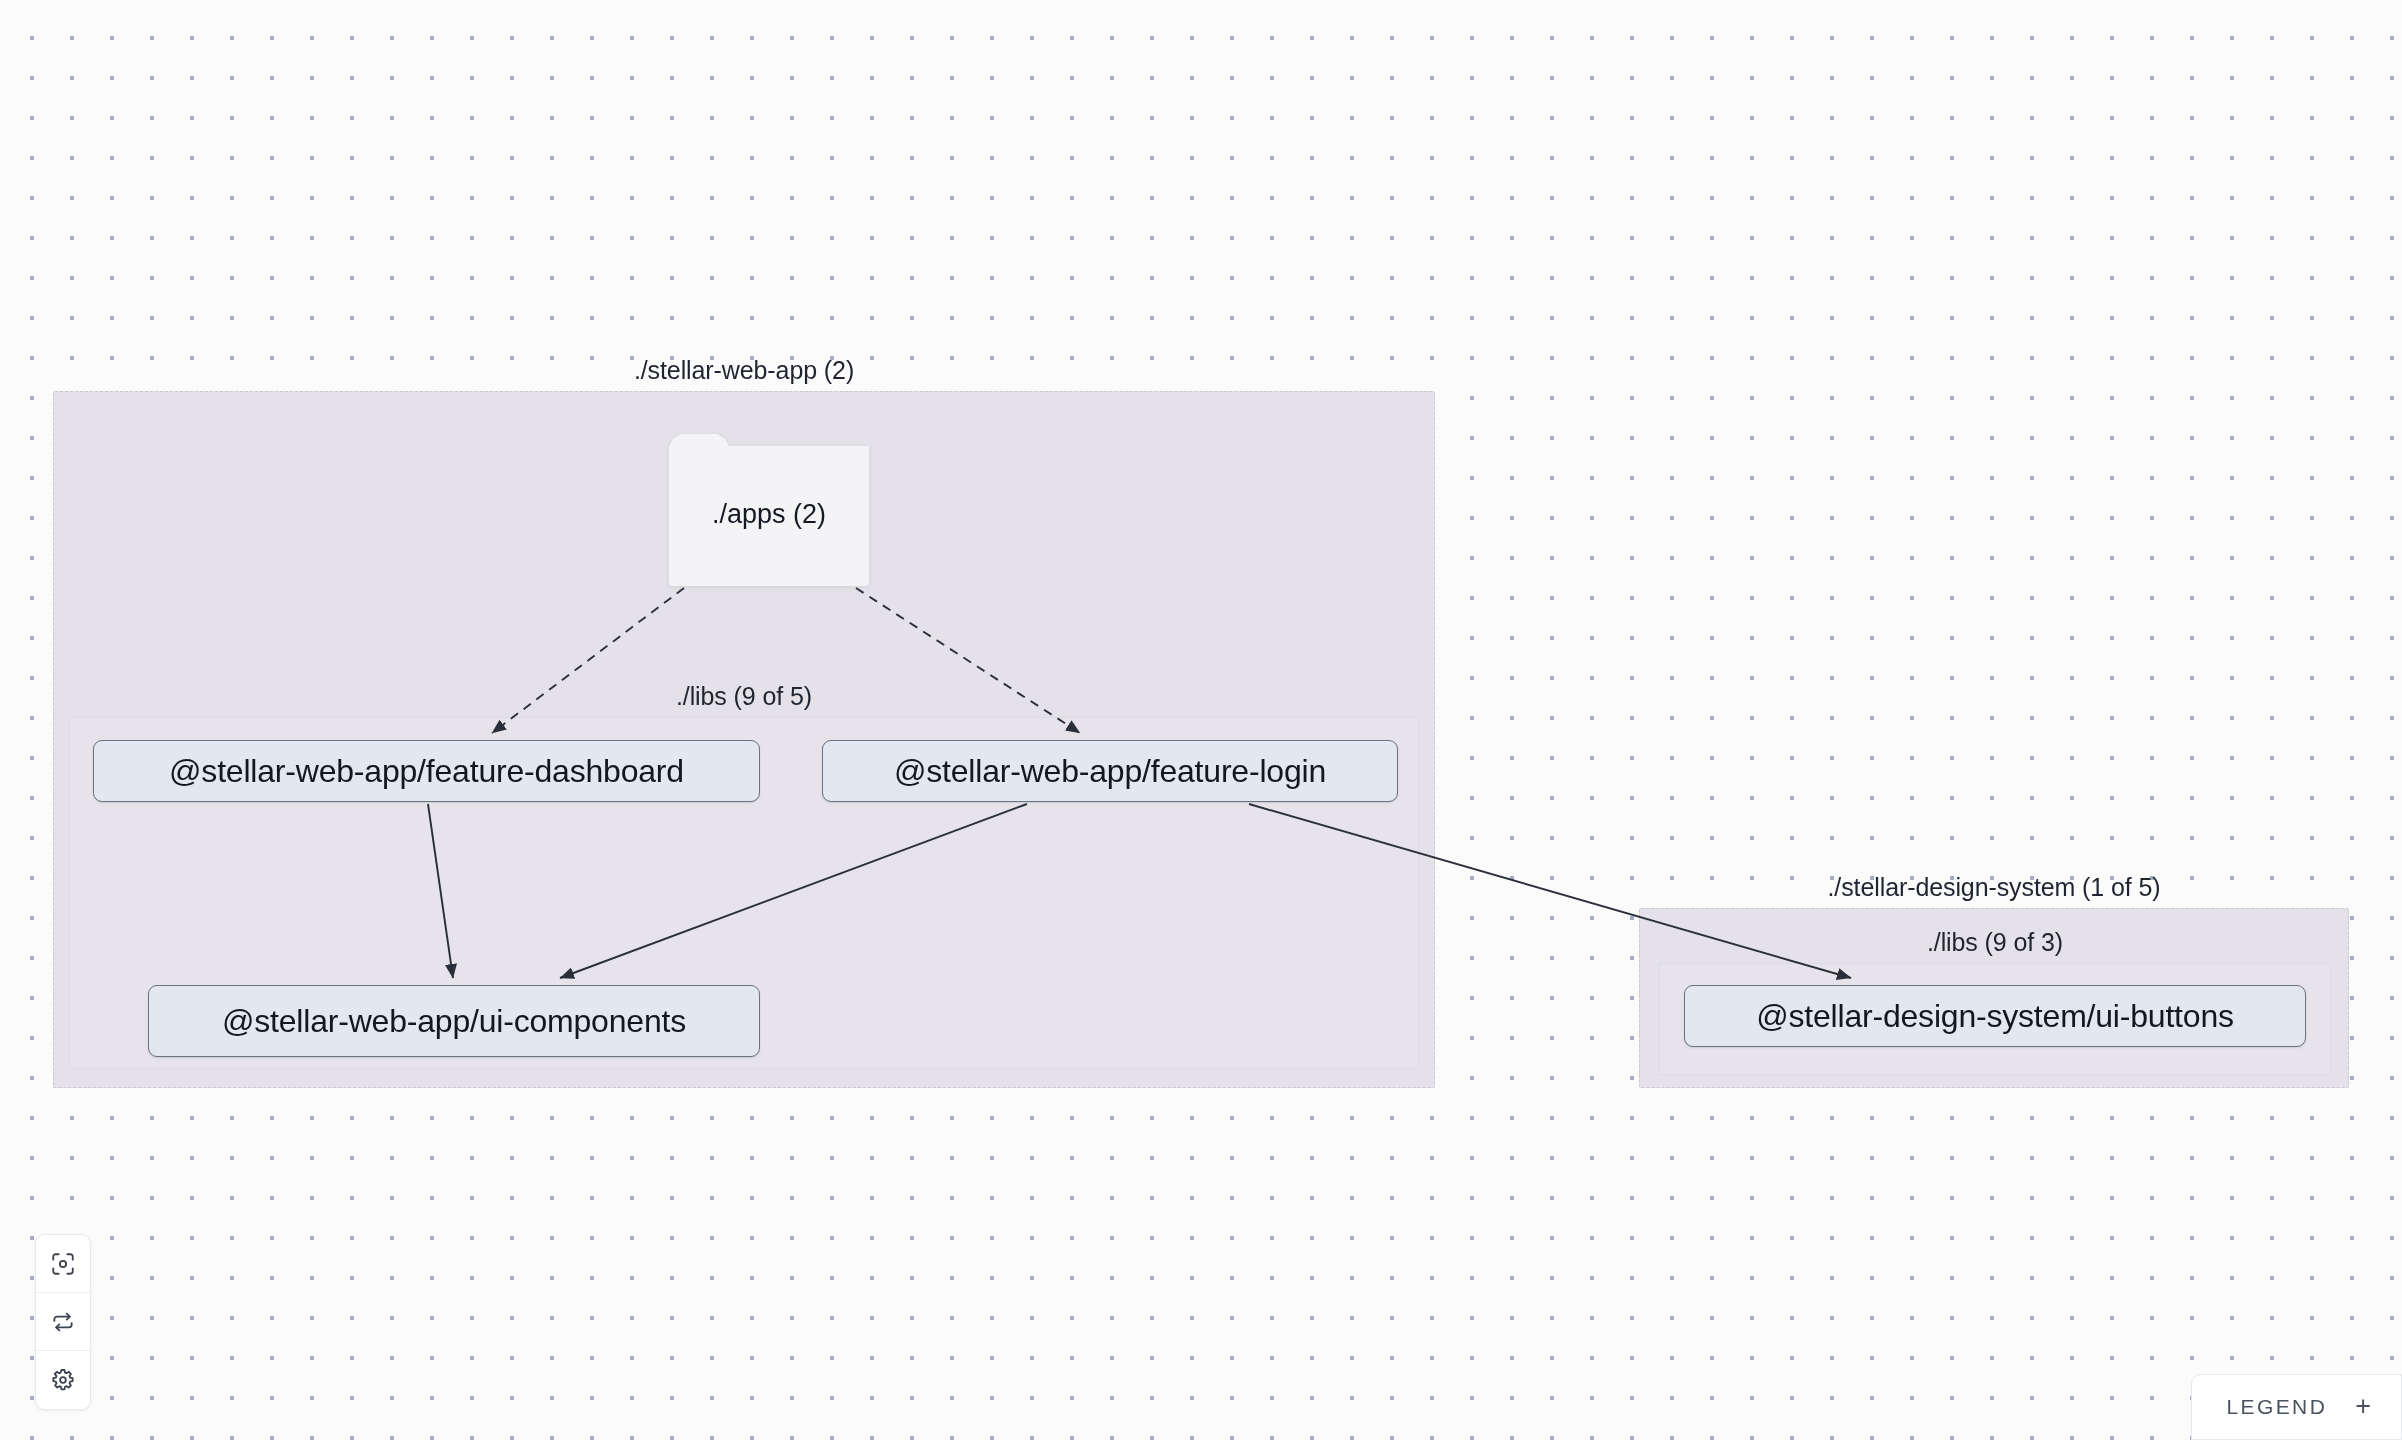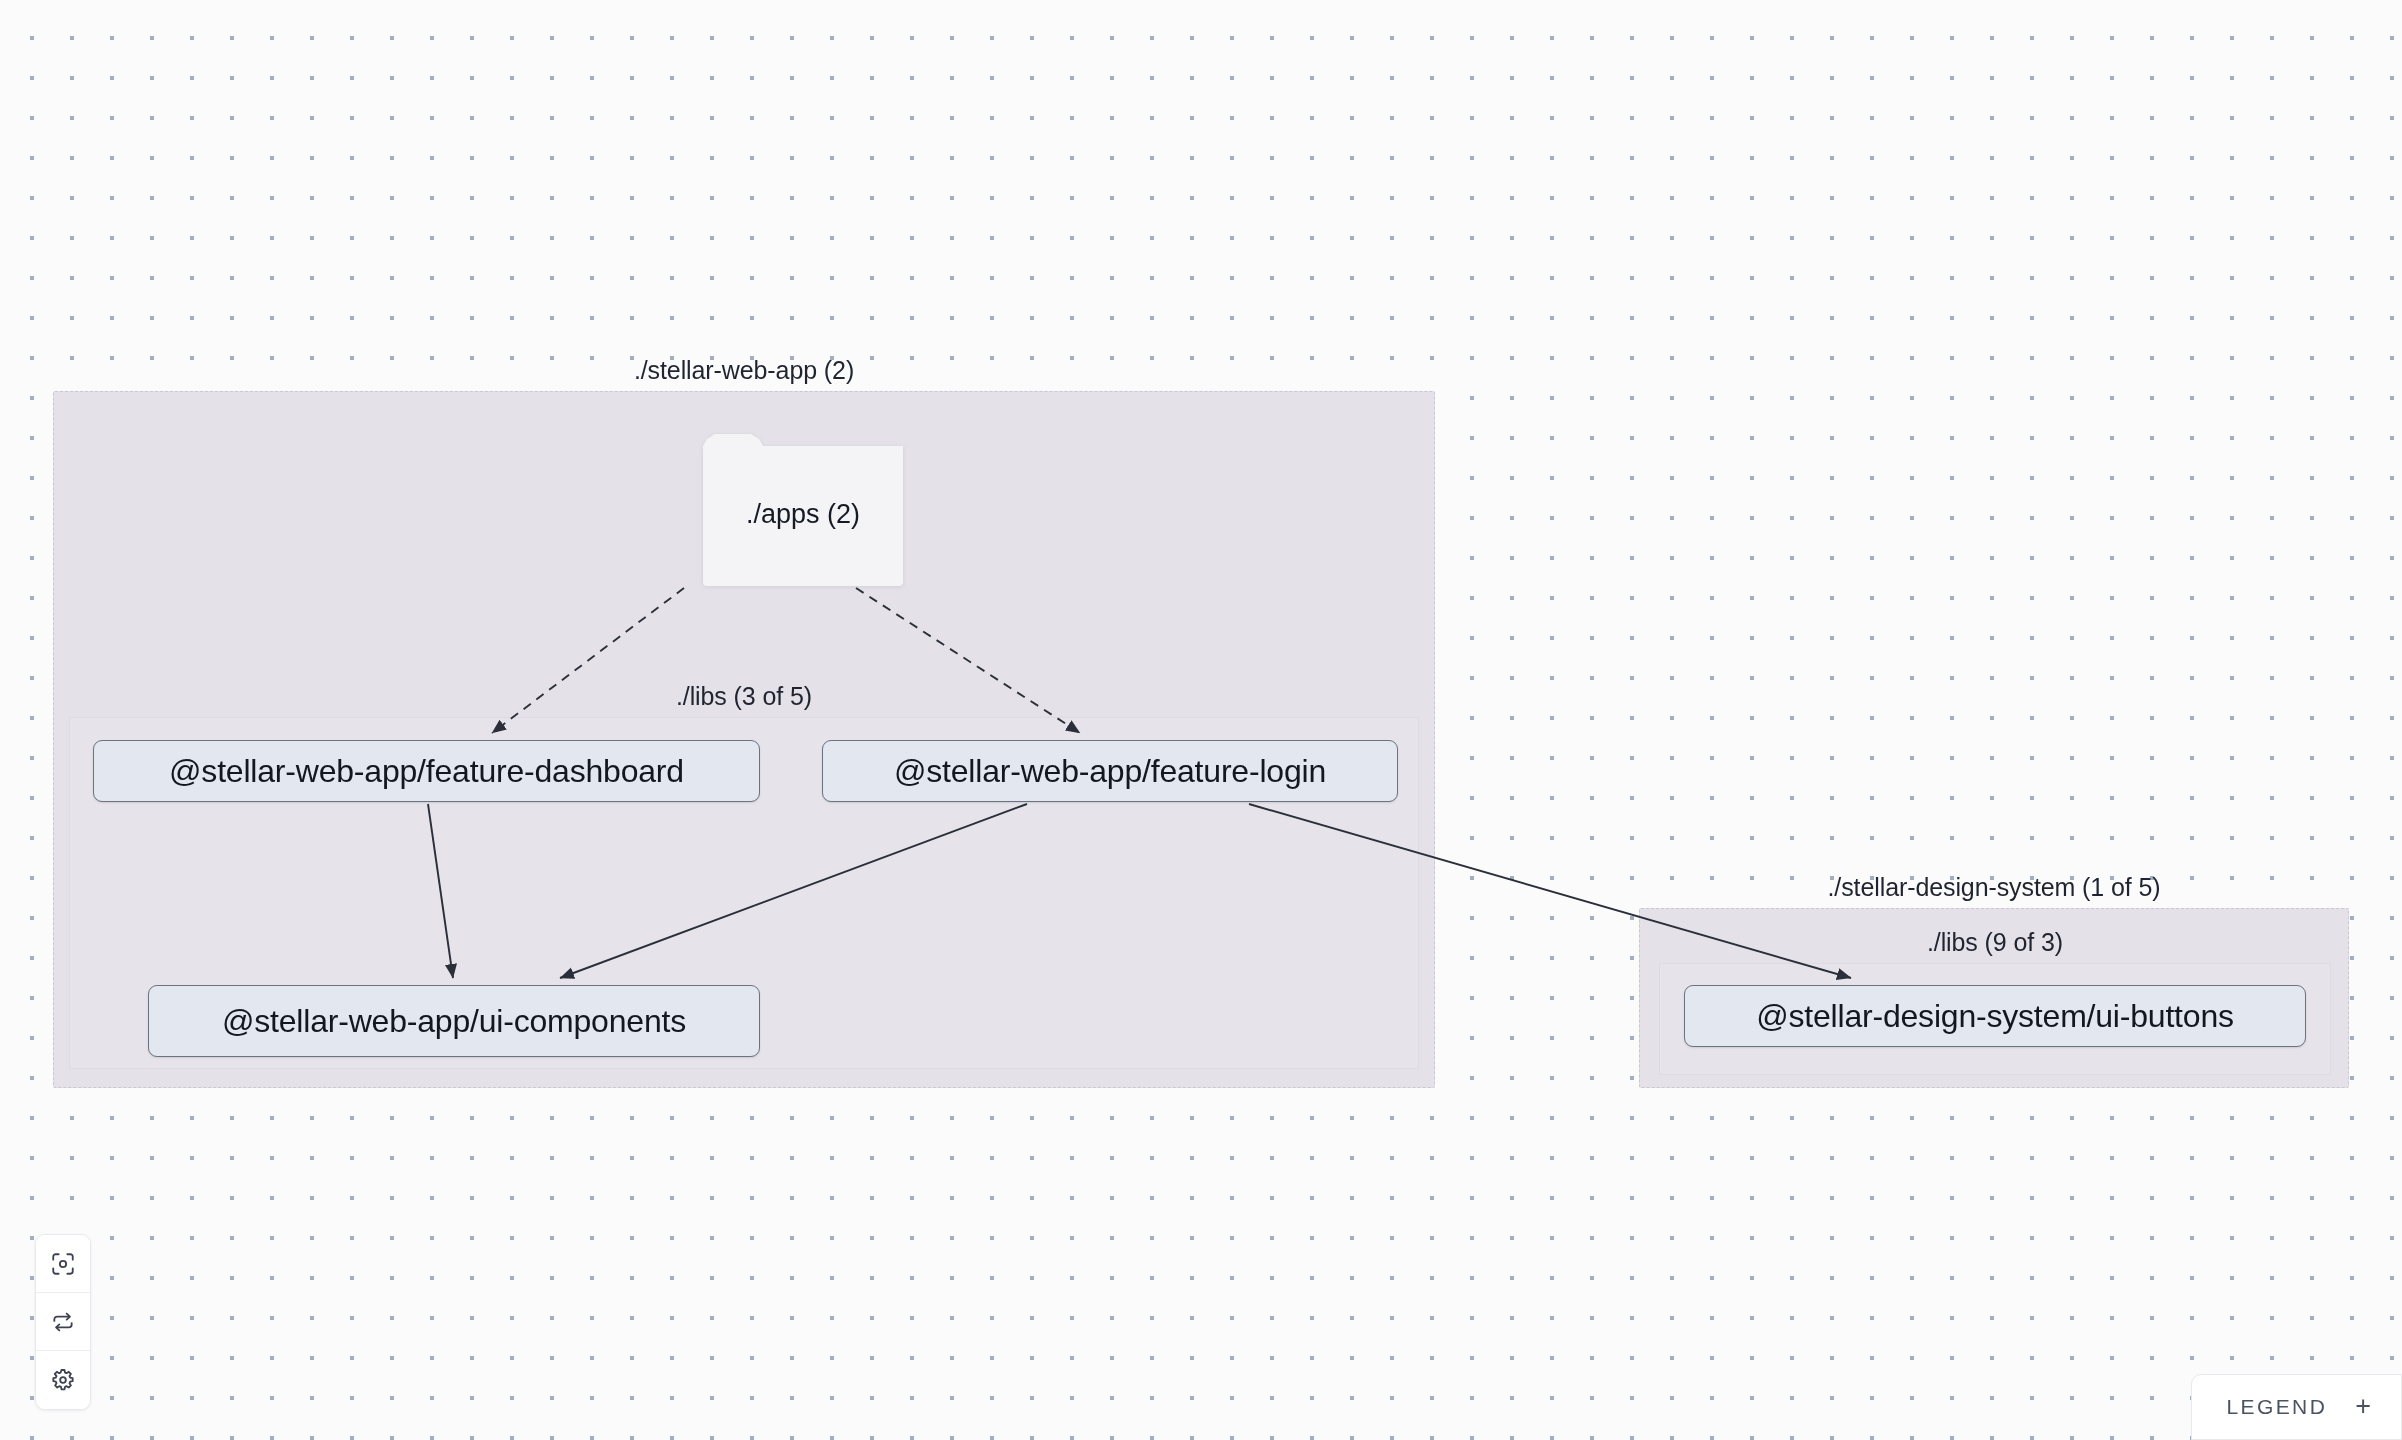--- a/index.html
+++ b/index.html
@@ -156,29 +156,29 @@
 </style>
 </head>
 <body>
 
 <div id="graph-canvas">
 
   <div id="group-container">
       <div class="group-outer" style="left: 53px; top: 391px; width: 1382px; height: 697px; background: rgb(228, 226, 232); border-color: rgb(201, 199, 208);"></div>
       <div class="group-label" style="left: 744px; top: 358px; transform: translateX(-50%);">./stellar-web-app (2)</div>
       <div class="group-inner" style="left: 69px; top: 717px; width: 1350px; height: 352px; background: rgb(230, 228, 234); border-color: rgb(220, 218, 226);"></div>
-      <div class="group-label" style="left: 744px; top: 684px; transform: translateX(-50%);">./libs (3 of 5)</div>
+      <div class="group-label" style="left: 744px; top: 684px; transform: translateX(-50%);">./libs (9 of 5)</div>
       <div class="group-outer" style="left: 1639px; top: 908px; width: 710px; height: 180px; background: rgb(228, 226, 232); border-color: rgb(201, 199, 208);"></div>
       <div class="group-label" style="left: 1994px; top: 875px; transform: translateX(-50%);">./stellar-design-system (1 of 5)</div>
       <div class="group-inner" style="left: 1659px; top: 963px; width: 672px; height: 112px; background: rgb(230, 228, 234); border-color: rgb(220, 218, 226);"></div>
       <div class="group-label" style="left: 1995px; top: 930px; transform: translateX(-50%);">./libs (9 of 3)</div>
     </div>
 
   <div id="folder-container">
-      <div class="folder-node" style="left: 669px; top: 434px; width: 200px; height: 152px; margin-left: 34px;">
+      <div class="folder-node" style="left: 669px; top: 434px; width: 200px; height: 152px;">
         <div class="folder-shape" style="background: rgb(244, 244, 247);"></div>
         <div class="folder-text">./apps (2)</div>
       </div>
     </div>
 
   <svg id="edge-layer" viewBox="0 0 2402 1440" xmlns="http://www.w3.org/2000/svg">
     <defs>
       <marker id="arrowhead" markerWidth="9" markerHeight="9" refX="7.4" refY="3.2" orient="auto" markerUnits="strokeWidth">
         <path d="M0,0 L7.6,3.2 L0,6.4 z" fill="#2a2f3a"></path>
       </marker>

